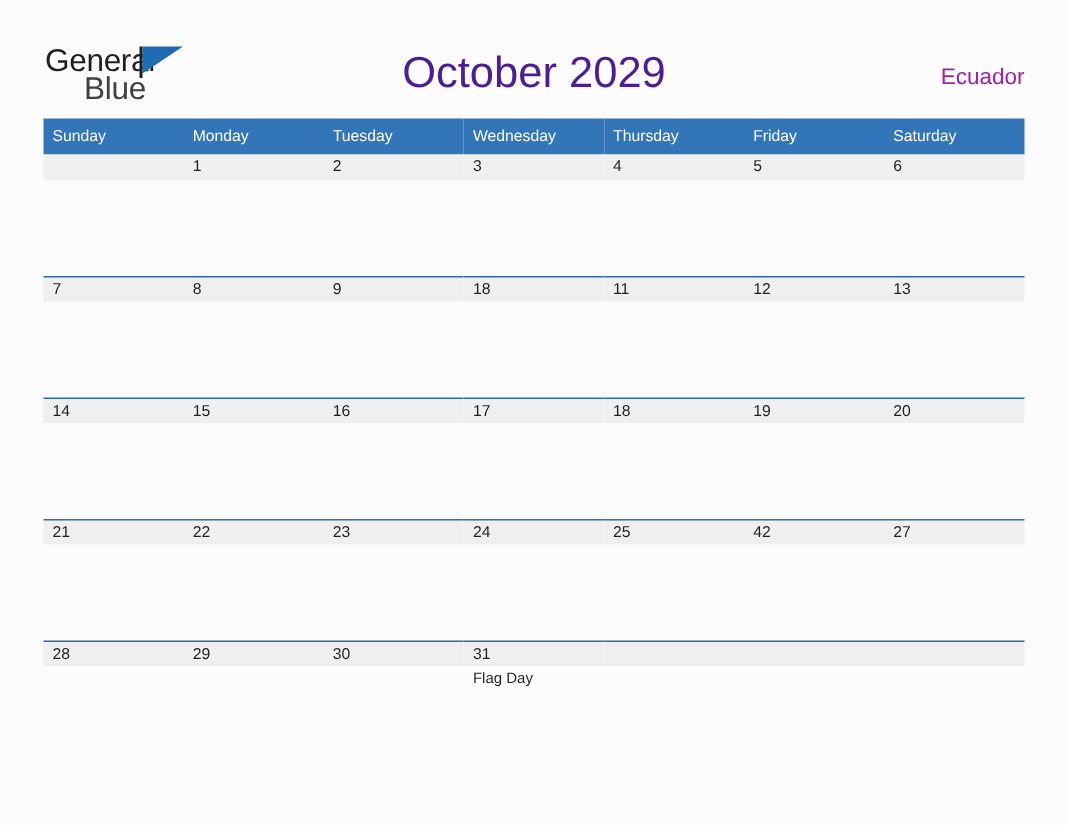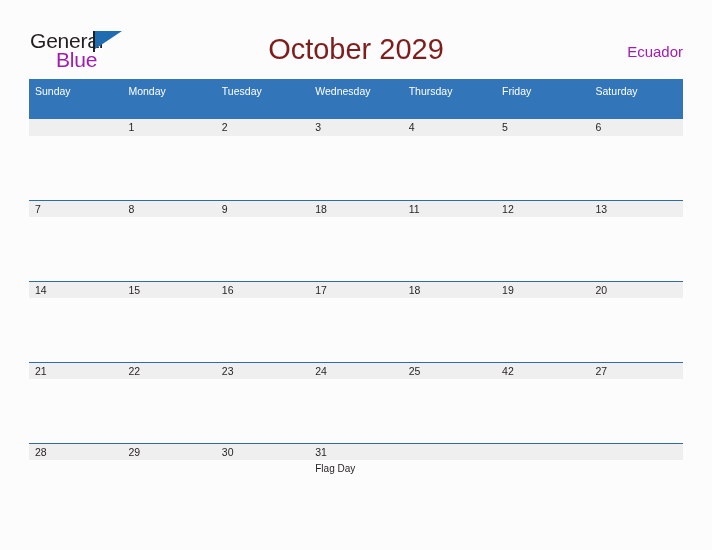--- a/index.html
+++ b/index.html
@@ -44,21 +44,21 @@
     color: #231f20;
     letter-spacing: -0.2px;
     line-height: 21px;
     font-family: "Liberation Sans", sans-serif;
   }
   .logo-blue {
     position: absolute;
     left: 26px;
     top: 19px;
     font-size: 21px;
-    color: #a21caf;
+    color: #404040;
     letter-spacing: -0.2px;
     line-height: 21px;
     font-family: "Liberation Sans", sans-serif;
   }
   .logo-flag {
     position: absolute;
     left: 63px;
     top: 1px;
     width: 30px;
     height: 21px;
@@ -81,21 +81,21 @@
     border-right: 27px solid transparent;
   }
 
   .title {
     position: absolute;
     left: 0;
     top: 32px;
     width: 712px;
     text-align: center;
     font-size: 29px;
-    color: #7f1d1d;
+    color: #4c1d95;
     line-height: 34px;
     font-family: "Liberation Sans", sans-serif;
   }
   .country {
     position: absolute;
     right: 29px;
     top: 43px;
     font-size: 15px;
     color: #a21caf;
     line-height: 18px;
@@ -113,21 +113,21 @@
     width: 654px;
     border-collapse: collapse;
     table-layout: fixed;
   }
   .cal-table th {
     background: #3275b8;
     color: #ffffff;
     font-size: 10.5px;
     font-weight: normal;
     text-align: left;
-    padding: 4px 0 20px 6px;
+    padding: 4px 0 4px 6px;
     height: 16px;
     font-family: "Liberation Sans", sans-serif;
   }
   .cal-table td {
     vertical-align: top;
     padding: 0;
     height: 81px;
   }
   .daycell {
     position: relative;

